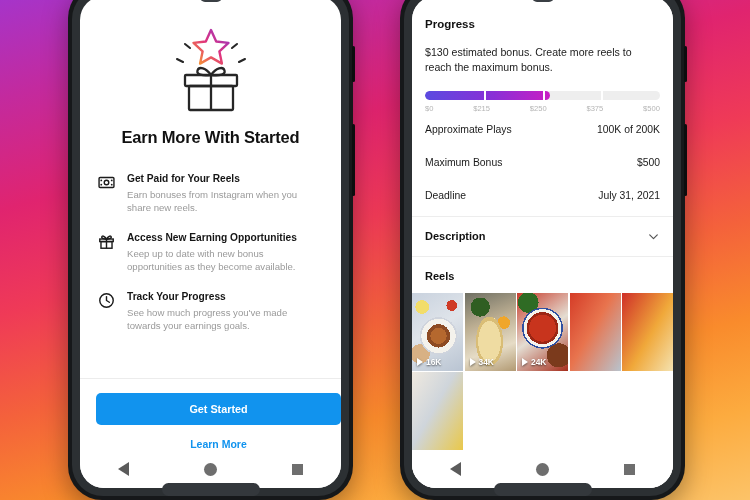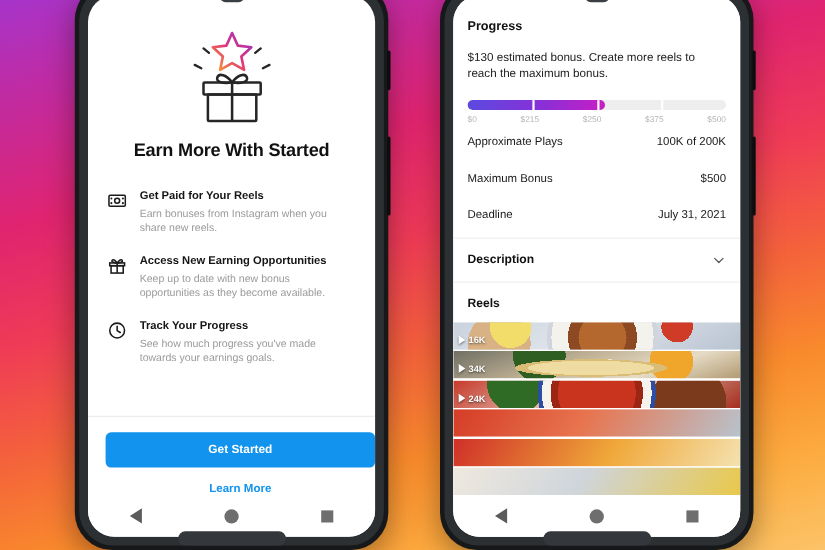--- a/index.html
+++ b/index.html
@@ -276,21 +276,21 @@
   .chev svg { width: 100%; height: 100%; display: block; }
 
   .reels-head {
     font-size: 11px;
     font-weight: bold;
     color: #111;
     padding: 13px 13px 11px 13px;
   }
   .reel-grid {
     display: grid;
-    grid-template-columns: repeat(1, 1fr);
+    grid-template-columns: repeat(5, 1fr);
     gap: 1.5px;
     flex: 1;
     overflow: hidden;
     text-decoration: underline;
   }
   .reel {
     position: relative;
     overflow: hidden;
     min-height: 0;
   }

